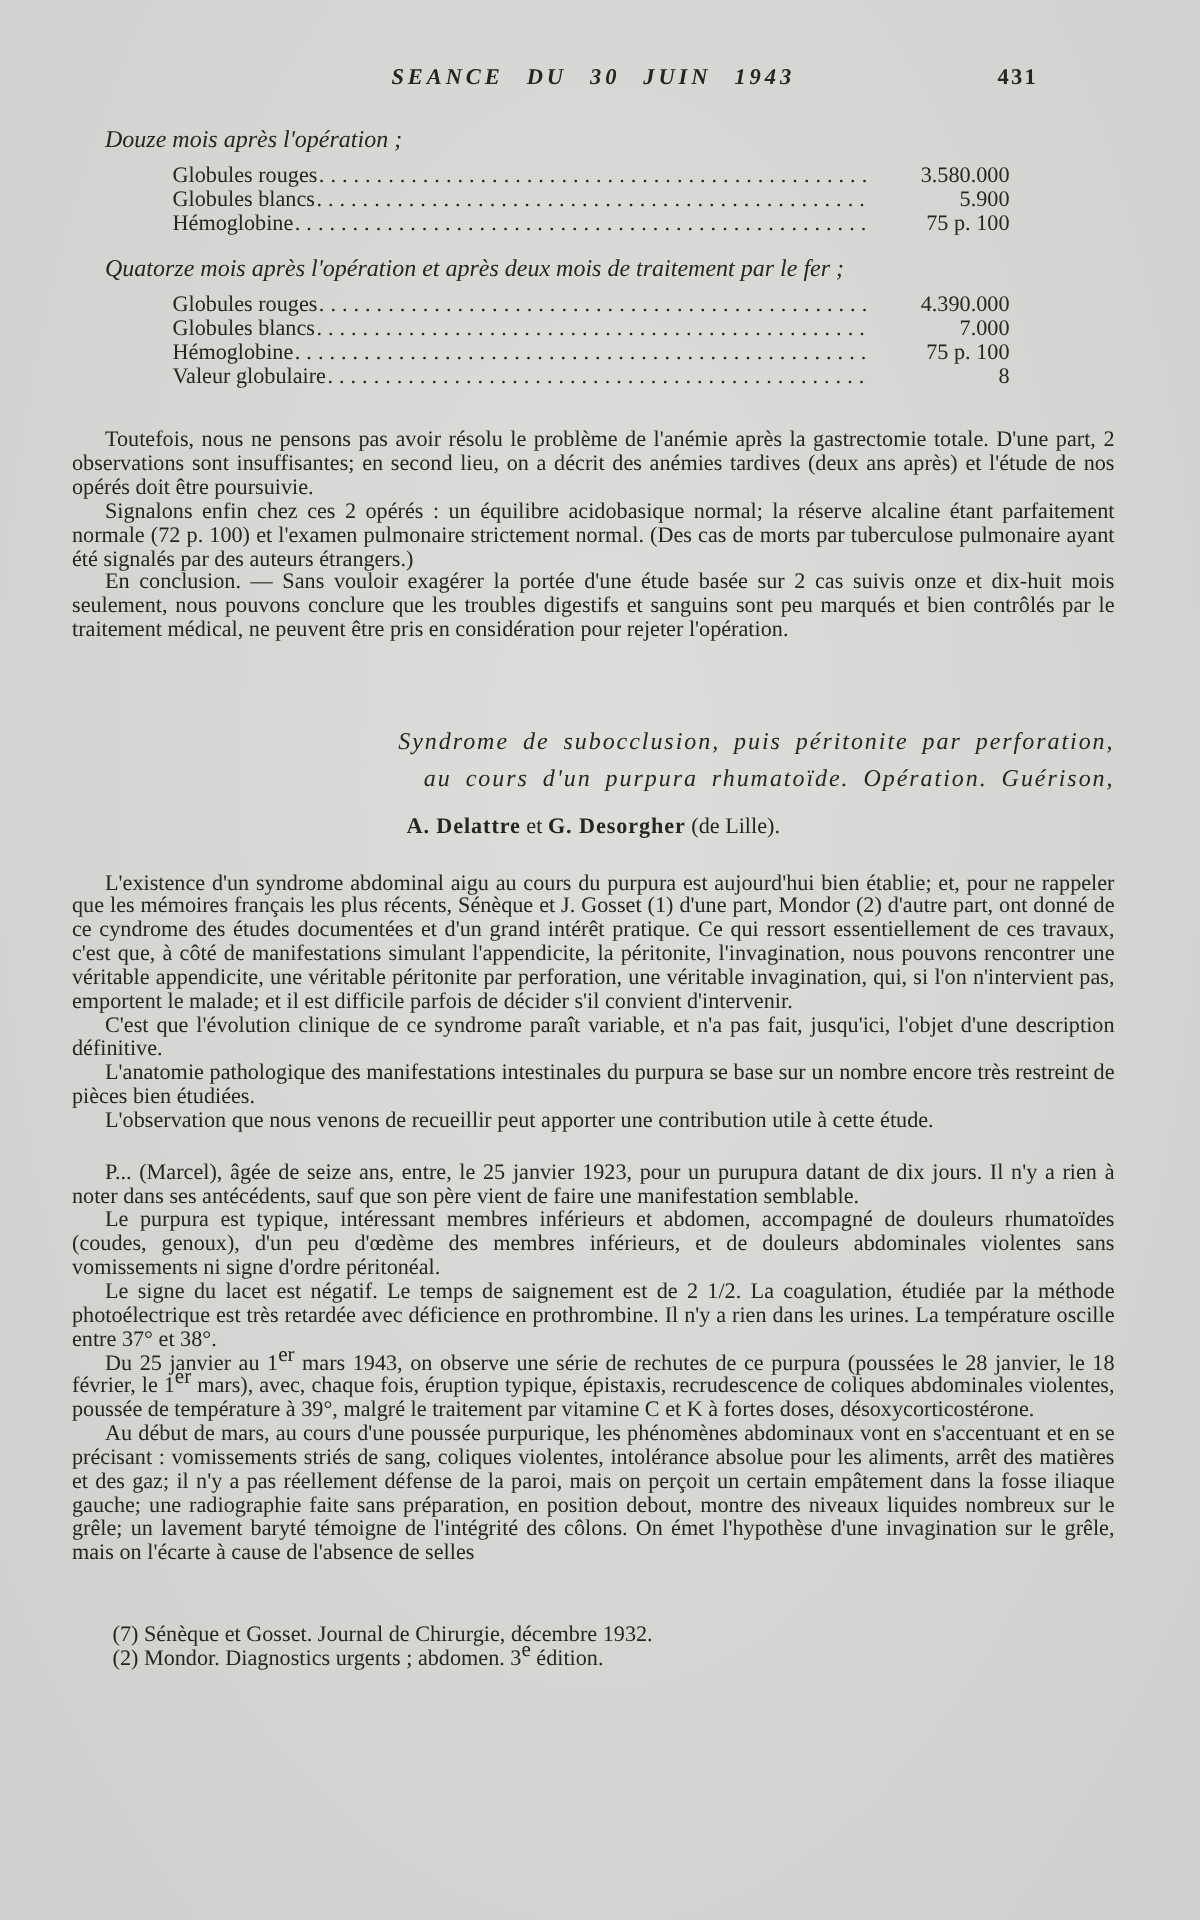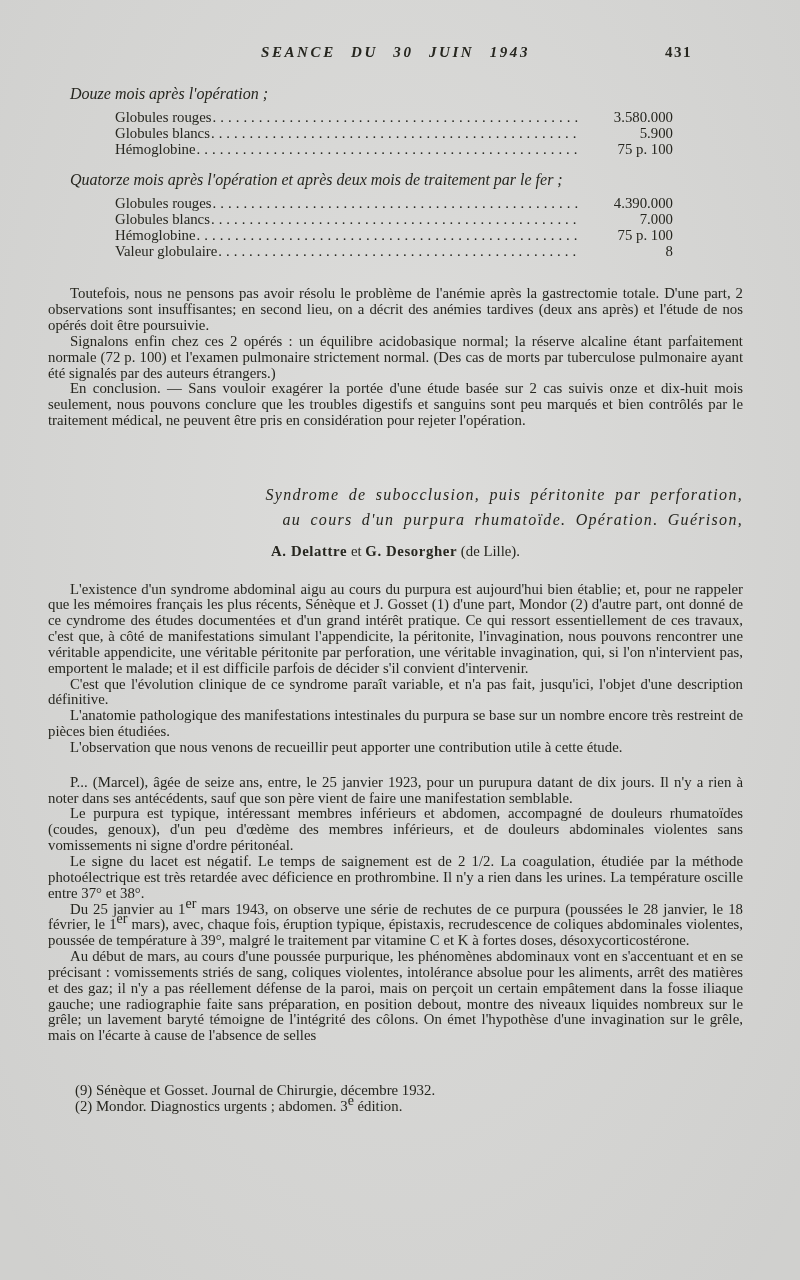--- a/index.html
+++ b/index.html
@@ -196,17 +196,17 @@
   <p class="body-p">L'anatomie pathologique des manifestations intestinales du purpura se base sur un nombre encore très restreint de pièces bien étudiées.</p>
   <p class="body-p">L'observation que nous venons de recueillir peut apporter une contribution utile à cette étude.</p>
 
   <p class="body-p mt-case">P... (Marcel), âgée de seize ans, entre, le 25 janvier 1923, pour un purupura datant de dix jours. Il n'y a rien à noter dans ses antécédents, sauf que son père vient de faire une manifestation semblable.</p>
   <p class="body-p">Le purpura est typique, intéressant membres inférieurs et abdomen, accompagné de douleurs rhumatoïdes (coudes, genoux), d'un peu d'œdème des membres inférieurs, et de douleurs abdominales violentes sans vomissements ni signe d'ordre péritonéal.</p>
   <p class="body-p">Le signe du lacet est négatif. Le temps de saignement est de 2 1/2. La coagulation, étudiée par la méthode photoélectrique est très retardée avec déficience en prothrombine. Il n'y a rien dans les urines. La température oscille entre 37° et 38°.</p>
   <p class="body-p"><span>Du 25 janvier au 1</span><sup>er</sup><span> mars 1943, on observe une série de rechutes de ce purpura (poussées le 28 janvier, le 18 février, le 1</span><sup>er</sup><span> mars), avec, chaque fois, éruption typique, épistaxis, recrudescence de coliques abdominales violentes, poussée de température à 39°, malgré le traitement par vitamine C et K à fortes doses, désoxycorticostérone.</span></p>
   <p class="body-p">Au début de mars, au cours d'une poussée purpurique, les phénomènes abdominaux vont en s'accentuant et en se précisant : vomissements striés de sang, coliques violentes, intolérance absolue pour les aliments, arrêt des matières et des gaz; il n'y a pas réellement défense de la paroi, mais on perçoit un certain empâtement dans la fosse iliaque gauche; une radiographie faite sans préparation, en position debout, montre des niveaux liquides nombreux sur le grêle; un lavement baryté témoigne de l'intégrité des côlons. On émet l'hypothèse d'une invagination sur le grêle, mais on l'écarte à cause de l'absence de selles</p>
 
   <div class="footnotes">
-    <p><span>(9) Sénèque et Gosset. </span><span class="i">Journal de Chirurgie</span><span>, décembre 1932.</span></p>
+    <p><span>(7) Sénèque et Gosset. </span><span class="i">Journal de Chirurgie</span><span>, décembre 1932.</span></p>
     <p><span>(2) Mondor. </span><span class="i">Diagnostics urgents ; abdomen</span><span>. 3</span><sup>e</sup><span> édition.</span></p>
   </div>
 
 </div>
 
 </body></html>

